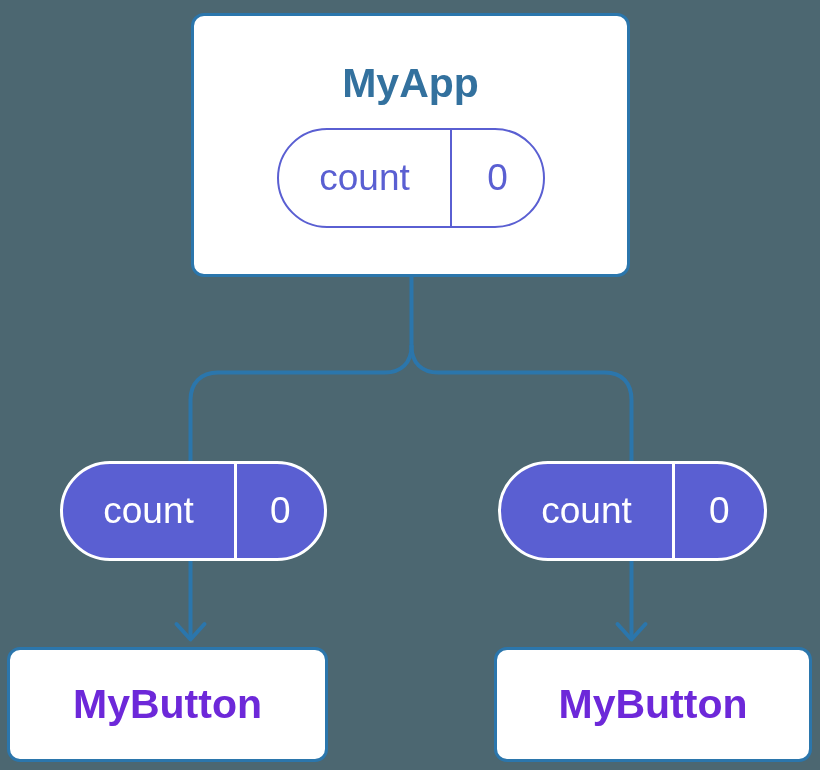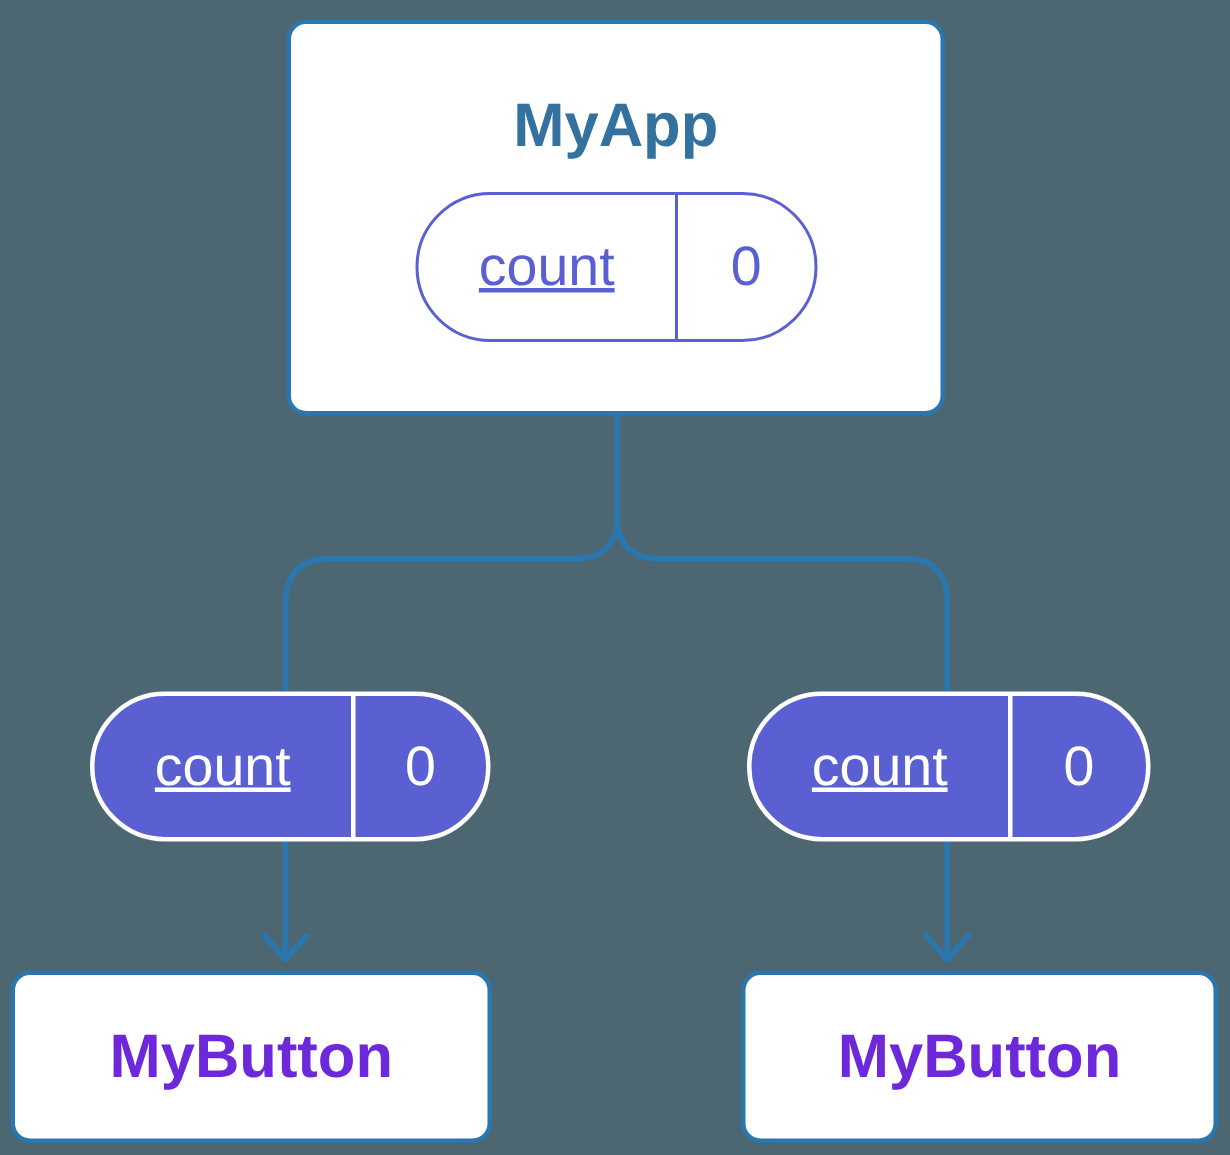--- a/index.html
+++ b/index.html
@@ -64,21 +64,21 @@
     box-sizing: border-box;
     border-radius: 52px;
     z-index: 3;
     font-size: 37px;
   }
   .pill .cell {
     display: flex;
     align-items: center;
     justify-content: center;
   }
-  .pill .cell-name { width: 171px; text-decoration: underline; }
+  .pill .cell-name { width: 171px; }
   .pill .cell-value { flex: 1; }
   .pill-outline {
     left: 277px; top: 128px;
     width: 268px; height: 100px;
     background: #FFFFFF;
     border: 2px solid #5A5FD2;
     color: #5A5FD2;
   }
   .pill-outline .divider { width: 2px; background: #5A5FD2; }
   .pill-filled {

